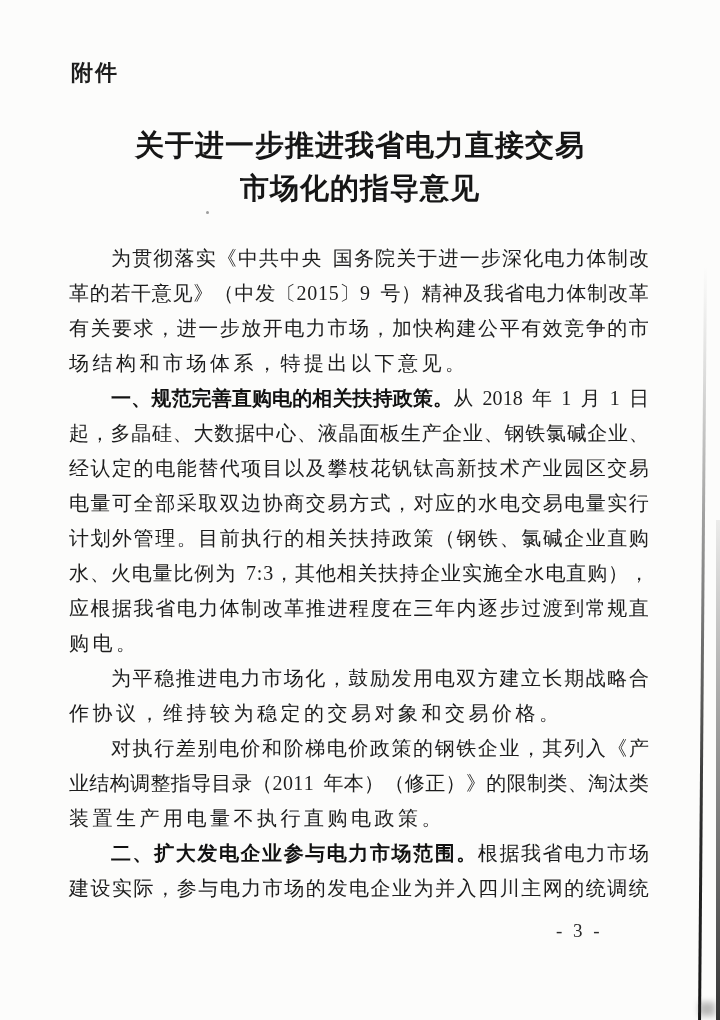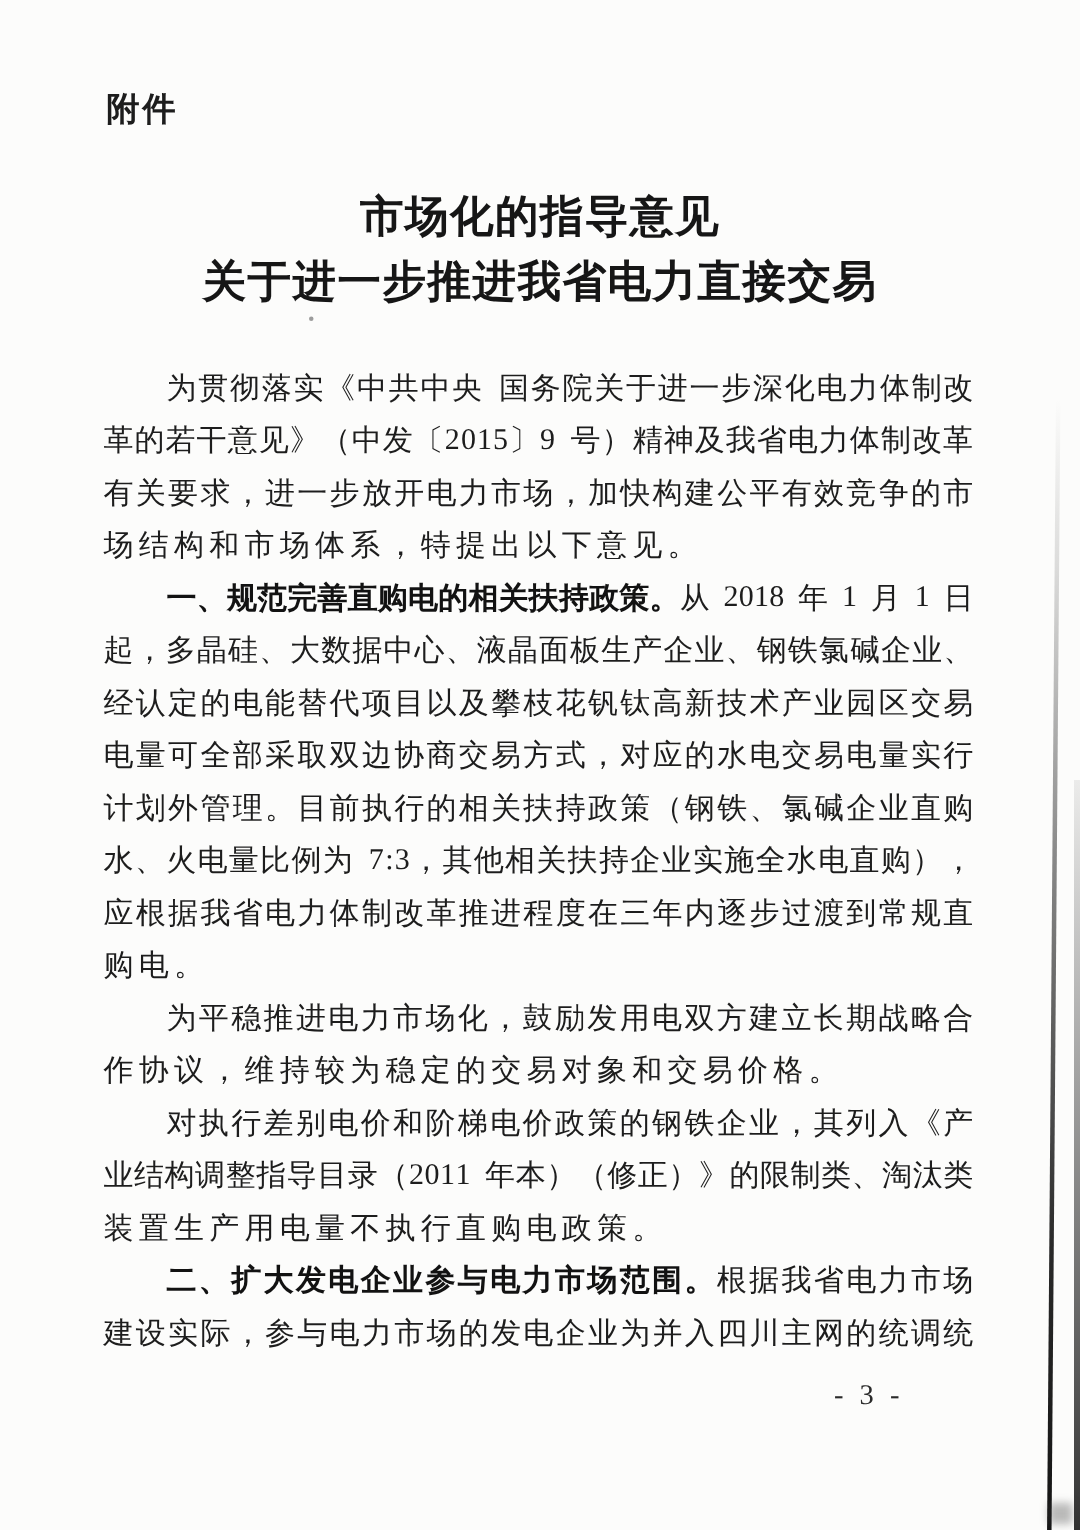--- a/index.html
+++ b/index.html
@@ -109,22 +109,22 @@
   }
 </style>
 </head>
 <body>
 
 <div class="page">
 
   <div class="attachment">附件</div>
 
   <div class="doc-title">
+    <div>关于进一步推进我省电力直接交易</div>
     <div>市场化的指导意见</div>
-    <div>关于进一步推进我省电力直接交易</div>
   </div>
 
   <div class="doc-body">
       <div class="line jst indent">
         <span class="ch">为</span>
         <span class="ch">贯</span>
         <span class="ch">彻</span>
         <span class="ch">落</span>
         <span class="ch">实</span>
         <span class="ch">《</span>

